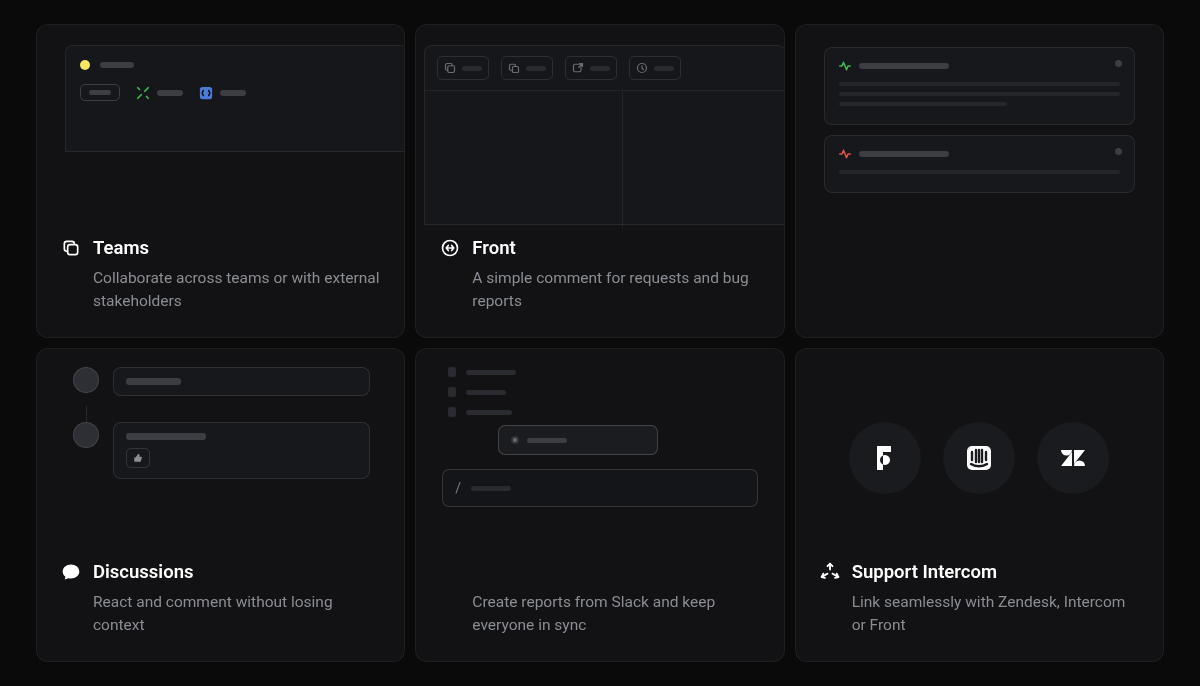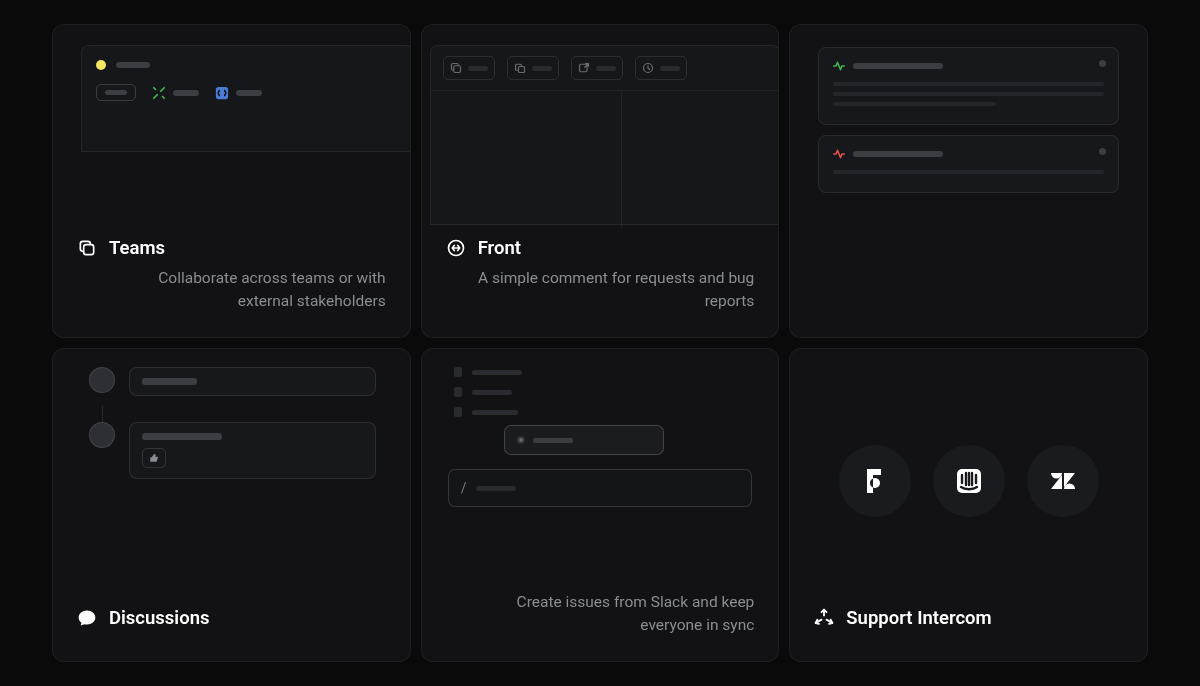--- a/index.html
+++ b/index.html
@@ -9,23 +9,22 @@
     height: 686px;
     font-family: -apple-system, BlinkMacSystemFont, "Segoe UI", Roboto, sans-serif;
     color: #fff;
     overflow: hidden;
   }
   .grid {
     display: grid;
     grid-template-columns: repeat(3, 1fr);
     grid-template-rows: repeat(2, 1fr);
     gap: 10px;
-    padding: 24px 52px;
+    padding: 24px 36px;
     height: 100%;
-    text-align: right;
   }
   .card {
     background: #121214;
     border: 1px solid rgba(255,255,255,0.06);
     border-radius: 12px;
     display: flex;
     flex-direction: column;
     overflow: hidden;
     position: relative;
   }
@@ -291,20 +290,21 @@
         </div>
       </div>
     </div>
     <div class="card-text">
       <div class="card-head">
         <svg width="20" height="20" viewBox="0 0 24 24">
             <path d="M12 3 C6.5 3 2 6.8 2 11.5 C2 14 3.3 16.2 5.3 17.7 L4.5 21 L8.7 19.4 C9.7 19.7 10.8 19.9 12 19.9 C17.5 19.9 22 16.1 22 11.5 C22 6.8 17.5 3 12 3 Z" fill="#fff"></path>
           </svg>
         <div class="card-title">Discussions</div>
       </div>
+      <div class="card-desc">React and comment without losing context</div>
     </div>
   </div>
 
   <div class="card">
     <div class="illus">
       <div class="slack-wrap">
         <div class="slack-list">
           <div class="slack-row">
               <div class="bar dim" style="width:8px;height:10px;border-radius:2px;"></div>
               <div class="bar dim" style="width:50px;height:5px;"></div>
@@ -322,21 +322,21 @@
           <div class="status-dot"></div>
           <div class="bar" style="width:40px;height:5px;"></div>
         </div>
         <div class="slack-input">
           <span class="slash">/</span>
           <div class="bar dim" style="width:40px;height:5px;"></div>
         </div>
       </div>
     </div>
     <div class="card-text">
-      <div class="card-desc">Create issues from Slack and keep everyone in sync</div>
+      <div class="card-desc">Create reports from Slack and keep everyone in sync</div>
     </div>
   </div>
 
   <div class="card">
     <div class="illus">
       <div class="support-logos">
         <div class="logo-circ">
           <svg viewBox="0 0 32 32">
               <path d="M8 4 H22 V10 H14 V28 H8 Z M16 13 a5 5 0 1 0 0.01 0 Z" fill="#fff"></path>
             </svg>
@@ -373,16 +373,17 @@
             <path d="M9 5 L12 2 L15 5"></path>
             <path d="M12 2 V9"></path>
             <path d="M4 14 L2 18 L6 19"></path>
             <path d="M2 18 L9 14"></path>
             <path d="M20 14 L22 18 L18 19"></path>
             <path d="M22 18 L15 14"></path>
           </g>
         </svg>
         <div class="card-title">Support Intercom</div>
       </div>
+      <div class="card-desc">Link seamlessly with Zendesk, Intercom or Front</div>
     </div>
   </div>
 
 </div>
 
 </body></html>

